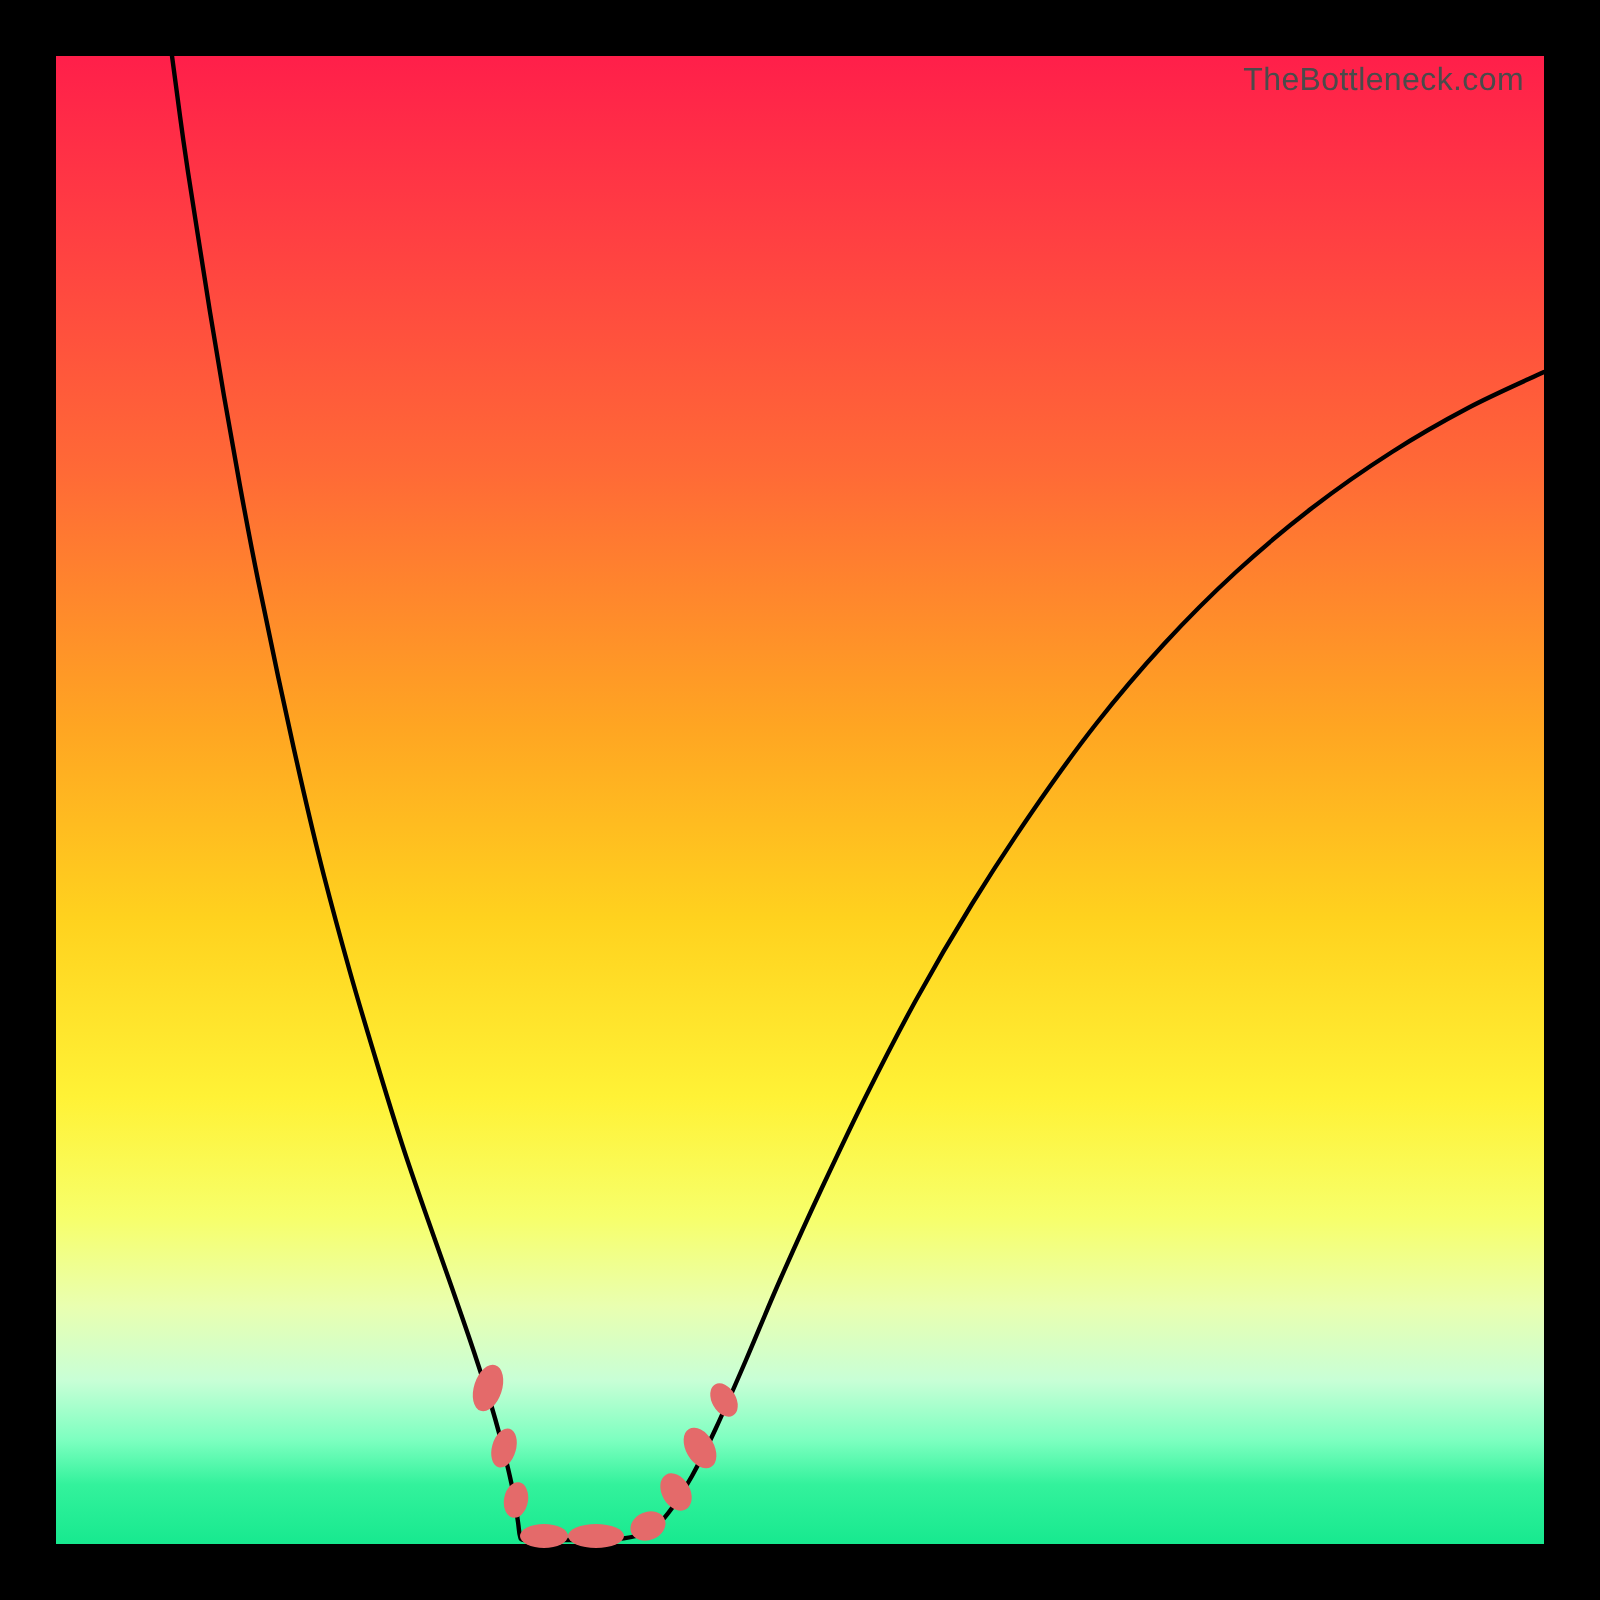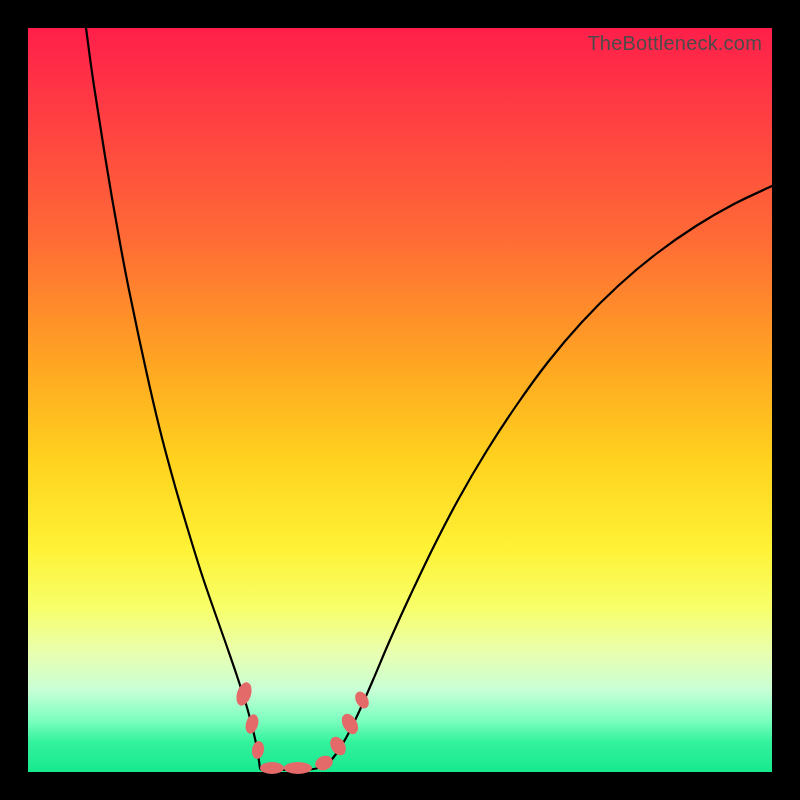--- a/index.html
+++ b/index.html
@@ -37,21 +37,21 @@
       #7dffc0 93%,
       #33f29c 96%,
       #17e98f 100%
     );
   }
   .watermark {
     position: absolute;
     top: 4px;
     right: 10px;
     font-family: Arial, Helvetica, sans-serif;
-    font-size: 20px;
+    font-size: 16px;
     color: #4b4b4b;
     letter-spacing: 0.2px;
     font-weight: 500;
   }
   svg.curve {
     position: absolute;
     left: 0;
     top: 0;
     width: 744px;
     height: 744px;

